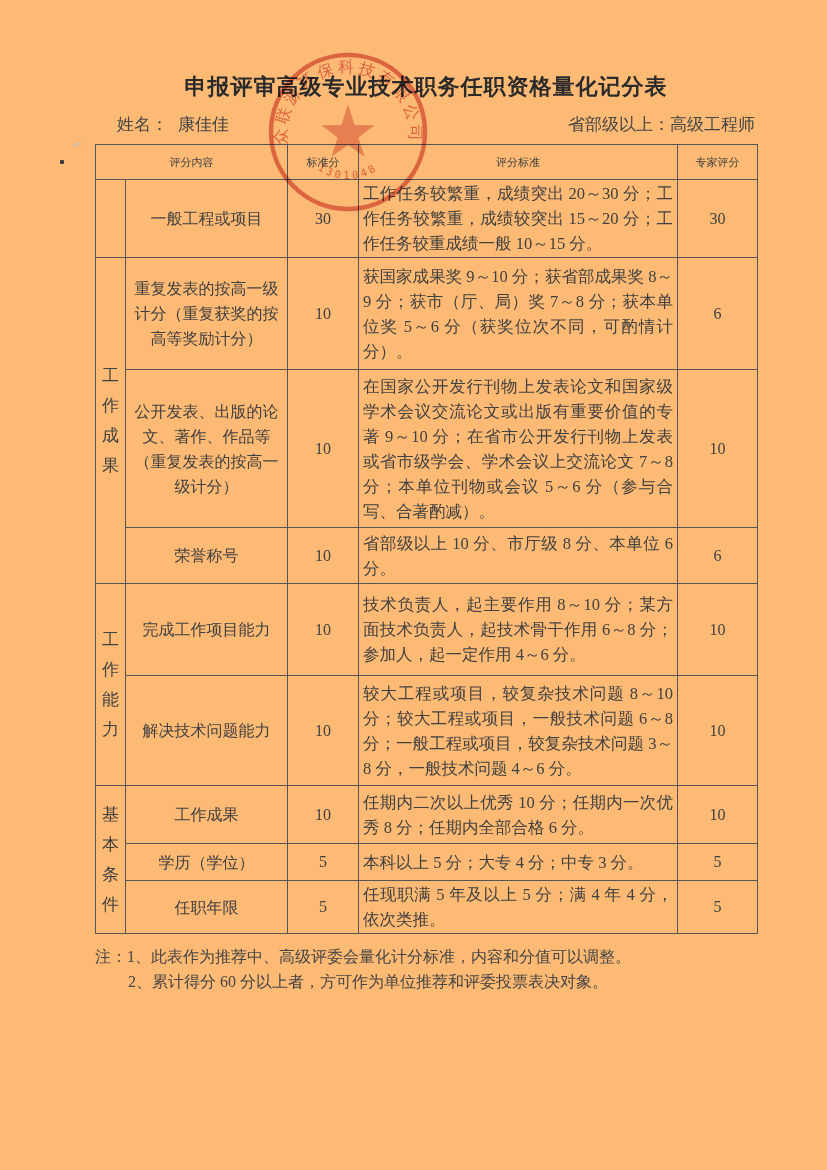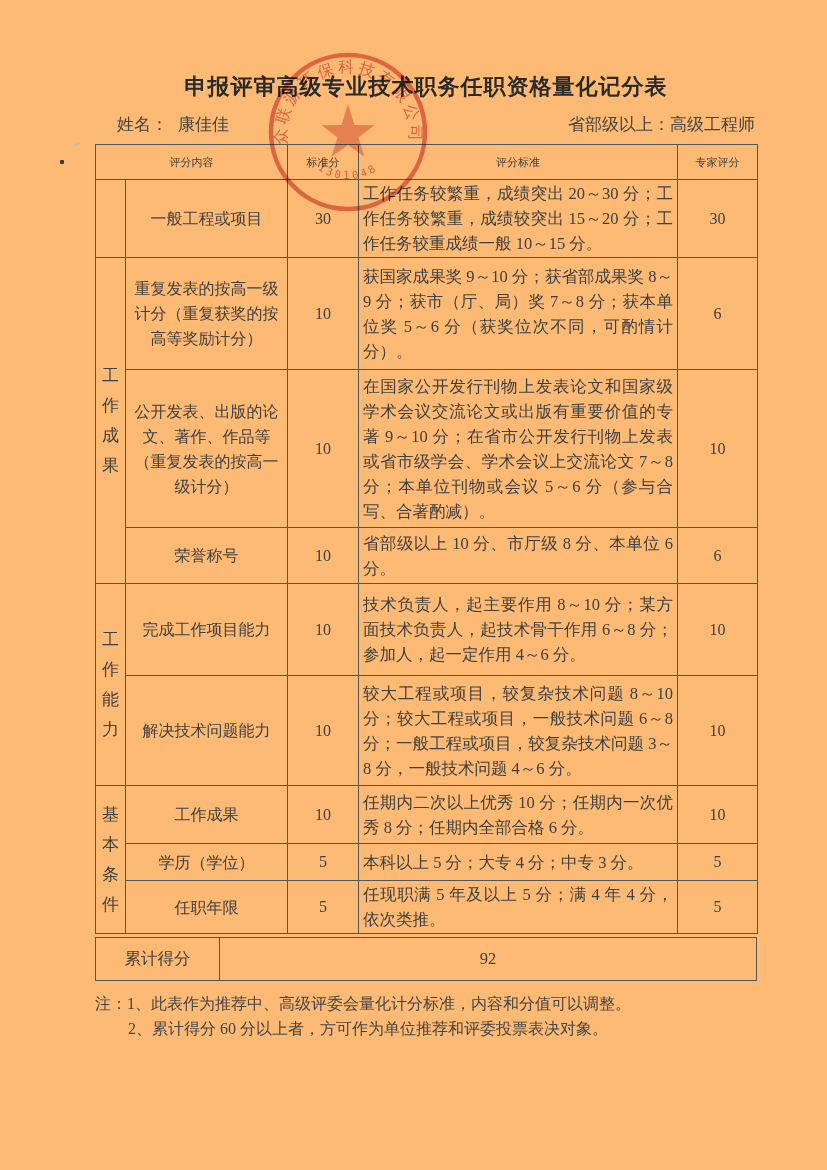--- a/index.html
+++ b/index.html
@@ -198,24 +198,20 @@
 
       <tr style="height:52px">
         <td class="content-cell">任职年限</td>
         <td class="num">5</td>
         <td class="criteria">任现职满 5 年及以上 5 分；满 4 年 4 分，依次类推。</td>
         <td class="num">5</td>
       </tr>
     </tbody>
       </table>
 
-    <div class="total-row">
-      <div class="total-label">累计得分</div>
-      <div class="total-value">92</div>
-    </div>
 
     <div class="notes">
       <div class="note-line1">
         <span>注：</span><span>1、此表作为推荐中、高级评委会量化计分标准，内容和分值可以调整。</span>
       </div>
       <div class="note-line2">
         <span>2、累计得分 60 分以上者，方可作为单位推荐和评委投票表决对象。</span>
       </div>
     </div>
 

